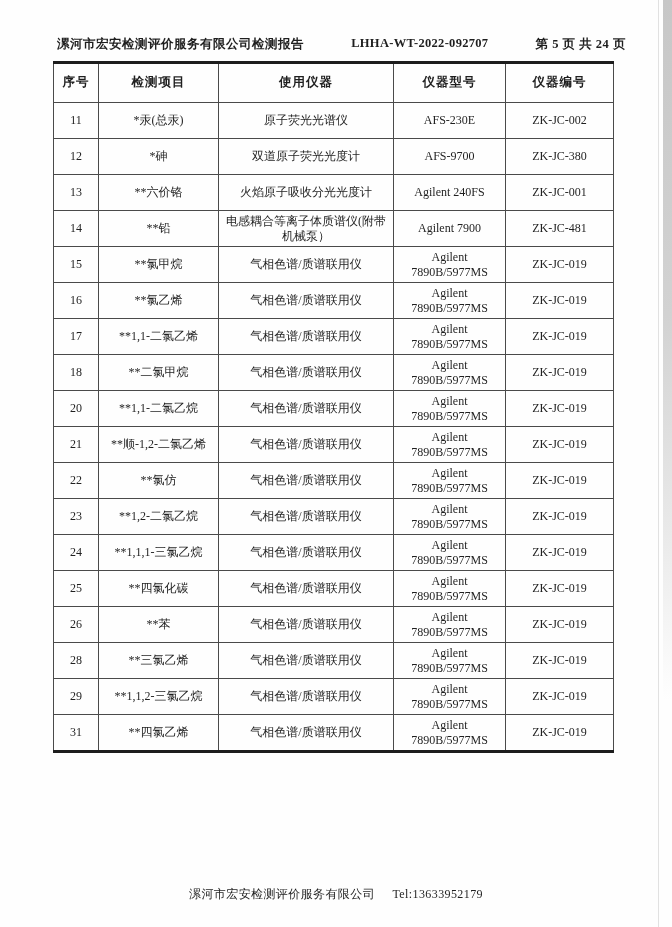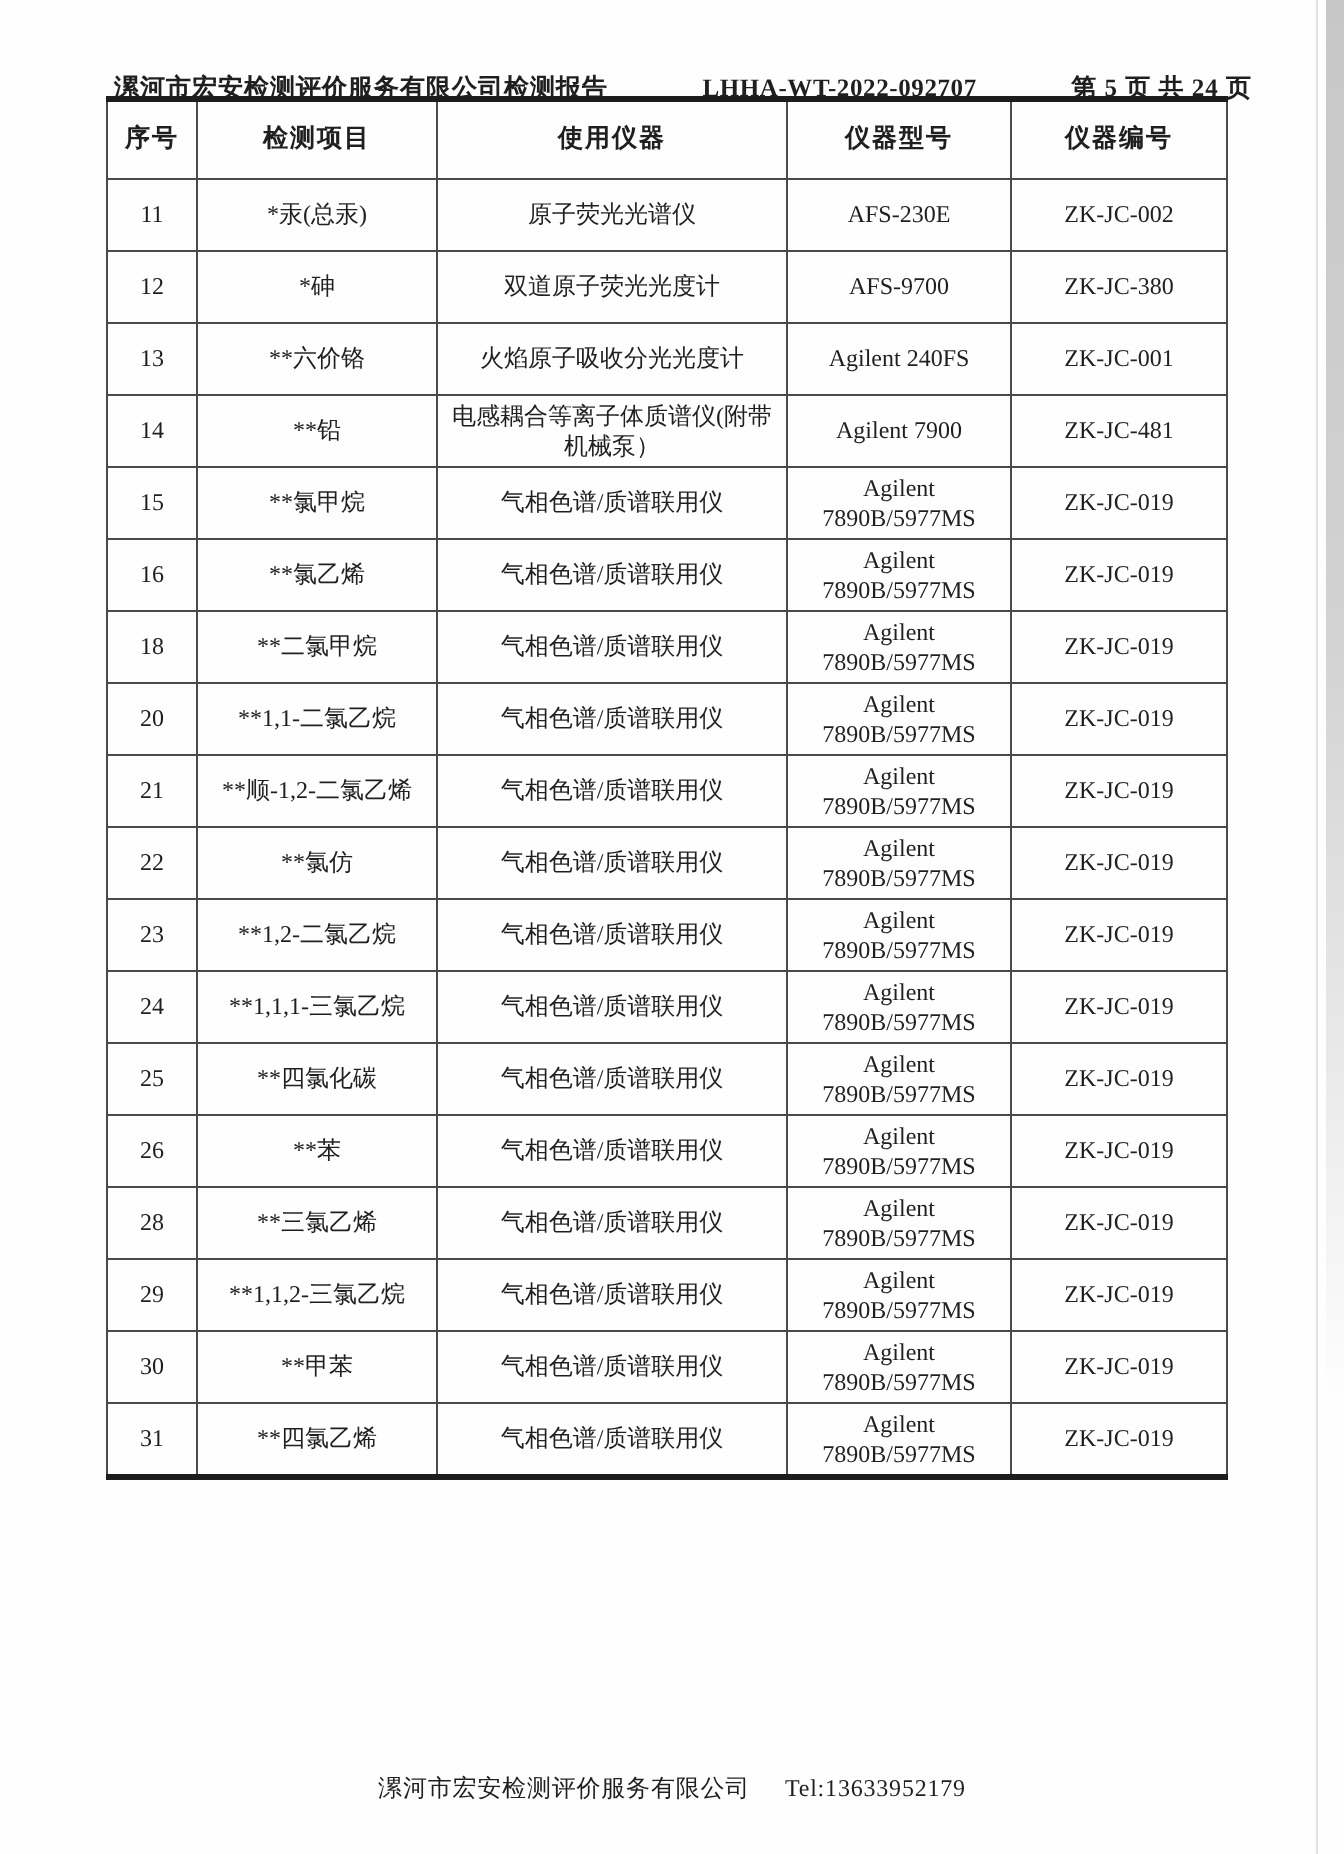--- a/index.html
+++ b/index.html
@@ -33,34 +33,34 @@
     background: rgba(150,150,150,0.28);
   }
   
   .page-header {
     position: absolute;
     top: 36px;
     left: 57px;
     right: 46px;
     display: flex;
     justify-content: space-between;
-    align-items: center;
+    align-items: flex-start;
     font-size: 12.5px;
     font-weight: 600;
     letter-spacing: 0.5px;
     white-space: nowrap;
   }
   .page-header .report-no {
     font-weight: 600;
     letter-spacing: 0.3px;
   }
   
   .table-wrap {
     position: absolute;
-    top: 48px;
+    top: 61px;
     left: 53px;
     width: 560px;
   }
   table.report {
     border-collapse: collapse;
     table-layout: fixed;
     width: 100%;
     text-align: center;
     font-size: 12px;
     border-top: 3px solid #1d1d1d;
@@ -175,20 +175,27 @@
   </tr>
 
   <tr>
     <td>16</td>
     <td>**氯乙烯</td>
     <td>气相色谱/质谱联用仪</td>
     <td>Agilent 7890B/5977MS</td>
     <td>ZK-JC-019</td>
   </tr>
 
+  <tr>
+    <td>17</td>
+    <td>**1,1-二氯乙烯</td>
+    <td>气相色谱/质谱联用仪</td>
+    <td>Agilent 7890B/5977MS</td>
+    <td>ZK-JC-019</td>
+  </tr>
 
   <tr>
     <td>18</td>
     <td>**二氯甲烷</td>
     <td>气相色谱/质谱联用仪</td>
     <td>Agilent 7890B/5977MS</td>
     <td>ZK-JC-019</td>
   </tr>
 
 
@@ -258,27 +265,20 @@
   </tr>
 
   <tr>
     <td>29</td>
     <td>**1,1,2-三氯乙烷</td>
     <td>气相色谱/质谱联用仪</td>
     <td>Agilent 7890B/5977MS</td>
     <td>ZK-JC-019</td>
   </tr>
 
-  <tr>
-    <td>30</td>
-    <td>**甲苯</td>
-    <td>气相色谱/质谱联用仪</td>
-    <td>Agilent 7890B/5977MS</td>
-    <td>ZK-JC-019</td>
-  </tr>
 
   <tr>
     <td>31</td>
     <td>**四氯乙烯</td>
     <td>气相色谱/质谱联用仪</td>
     <td>Agilent 7890B/5977MS</td>
     <td>ZK-JC-019</td>
   </tr>
 </tbody>
   </table>

